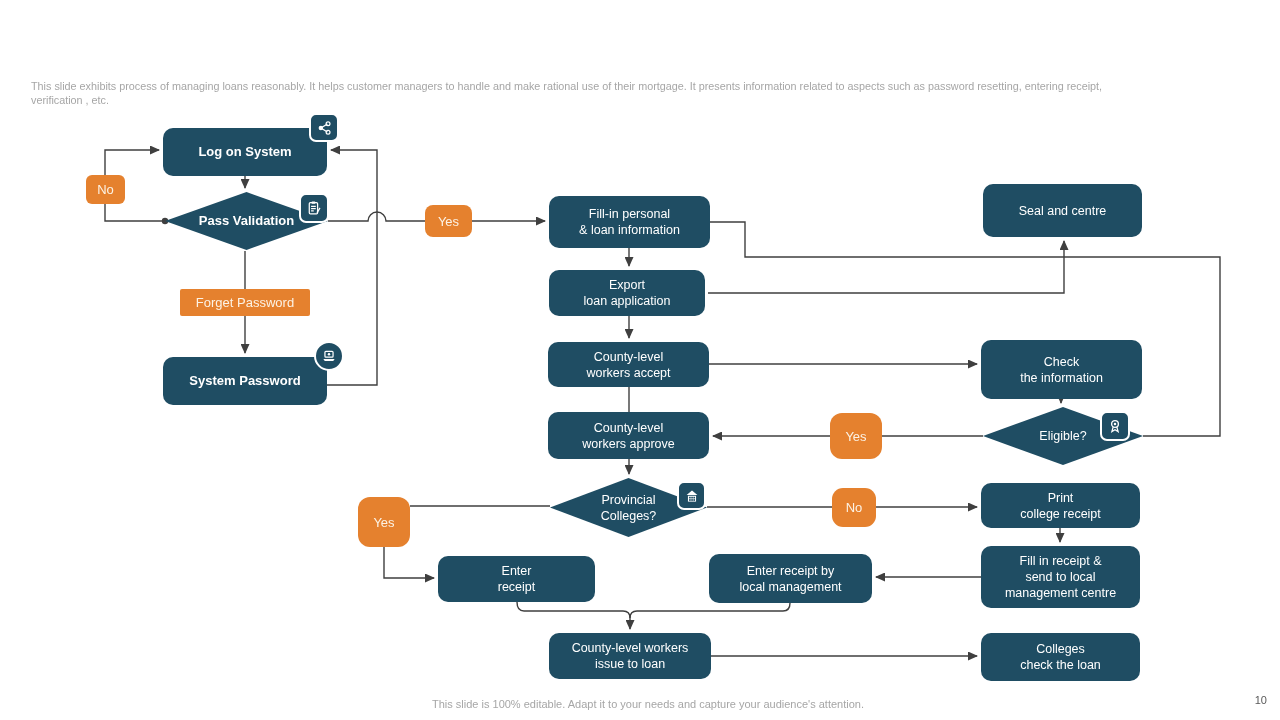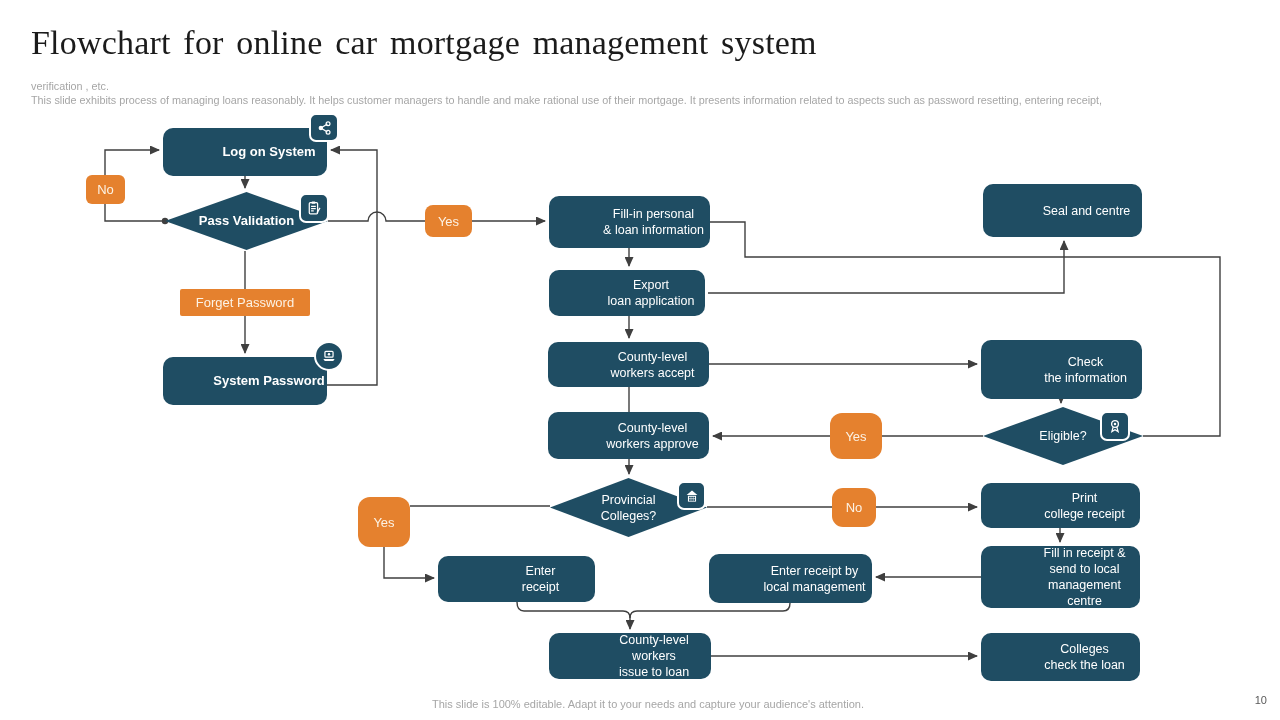--- a/index.html
+++ b/index.html
@@ -17,41 +17,40 @@
          font-size:34px;font-weight:400;color:var(--title);word-spacing:4px;letter-spacing:0.2px;}
   .subtitle{position:absolute;left:31px;top:79px;width:1210px;font-size:10.8px;line-height:14px;color:var(--muted);}
   .footer{position:absolute;left:0;right:0;top:698px;text-align:center;font-size:11px;color:var(--muted);margin-left:16px;}
   .page-num{position:absolute;right:13px;top:694px;font-size:11px;color:#595959;}
 
   svg.connectors{position:absolute;left:0;top:0;z-index:1;}
   path.connector{fill:none;stroke:var(--line);stroke-width:1.4px;}
 
   .node{position:absolute;background:var(--node-fill);color:#ffffff;display:flex;align-items:center;
         justify-content:center;text-align:center;font-size:12.5px;line-height:16px;z-index:2;}
-  .node.box{border-radius:10px;padding-left:48px;}
+  .node.box{border-radius:10px;}
   .node.diamond{clip-path:polygon(50% 0,100% 50%,50% 100%,0 50%);}
   .node.bold{font-weight:bold;font-size:13px;}
 
   .flow-label{position:absolute;background:var(--accent);color:#fcf2e4;display:flex;align-items:center;
         justify-content:center;text-align:left;font-size:13px;z-index:3;}
 
   .icon-badge{position:absolute;background:var(--node-fill);border:2px solid #ffffff;z-index:4;
         display:flex;align-items:center;justify-content:center;}
   .icon-badge.square{border-radius:7px;}
   .icon-badge.circle{border-radius:50%;}
   .icon-badge svg{display:block;}
 </style>
 </head>
 <body>
 
 <div class="slide">
-  <h1 class="title">Flowchart for online car mortgage management system</h1>
   <div class="subtitle">
+    <div>This slide exhibits process of managing loans reasonably. It helps customer managers to handle and make rational use of their mortgage. It presents information related to aspects such as password resetting, entering receipt,</div>
     <div>verification , etc.</div>
-    <div>This slide exhibits process of managing loans reasonably. It helps customer managers to handle and make rational use of their mortgage. It presents information related to aspects such as password resetting, entering receipt,</div>
   </div>
 
   <svg class="connectors" id="connector-layer" width="1280" height="720" viewBox="0 0 1280 720">
     <defs>
       <marker id="arrowhead" markerUnits="userSpaceOnUse" markerWidth="11" markerHeight="9" refX="9" refY="4.5" orient="auto">
         <path d="M0,0 L10,4.5 L0,9 Z" fill="#3f3f3f"></path>
       </marker>
     </defs>
   <path d="M165,221 L105,221 L105,150 L159,150" class="connector" marker-end="url(#arrowhead)"></path>
       <path d="M245,176 L245,188" class="connector" marker-end="url(#arrowhead)"></path>

